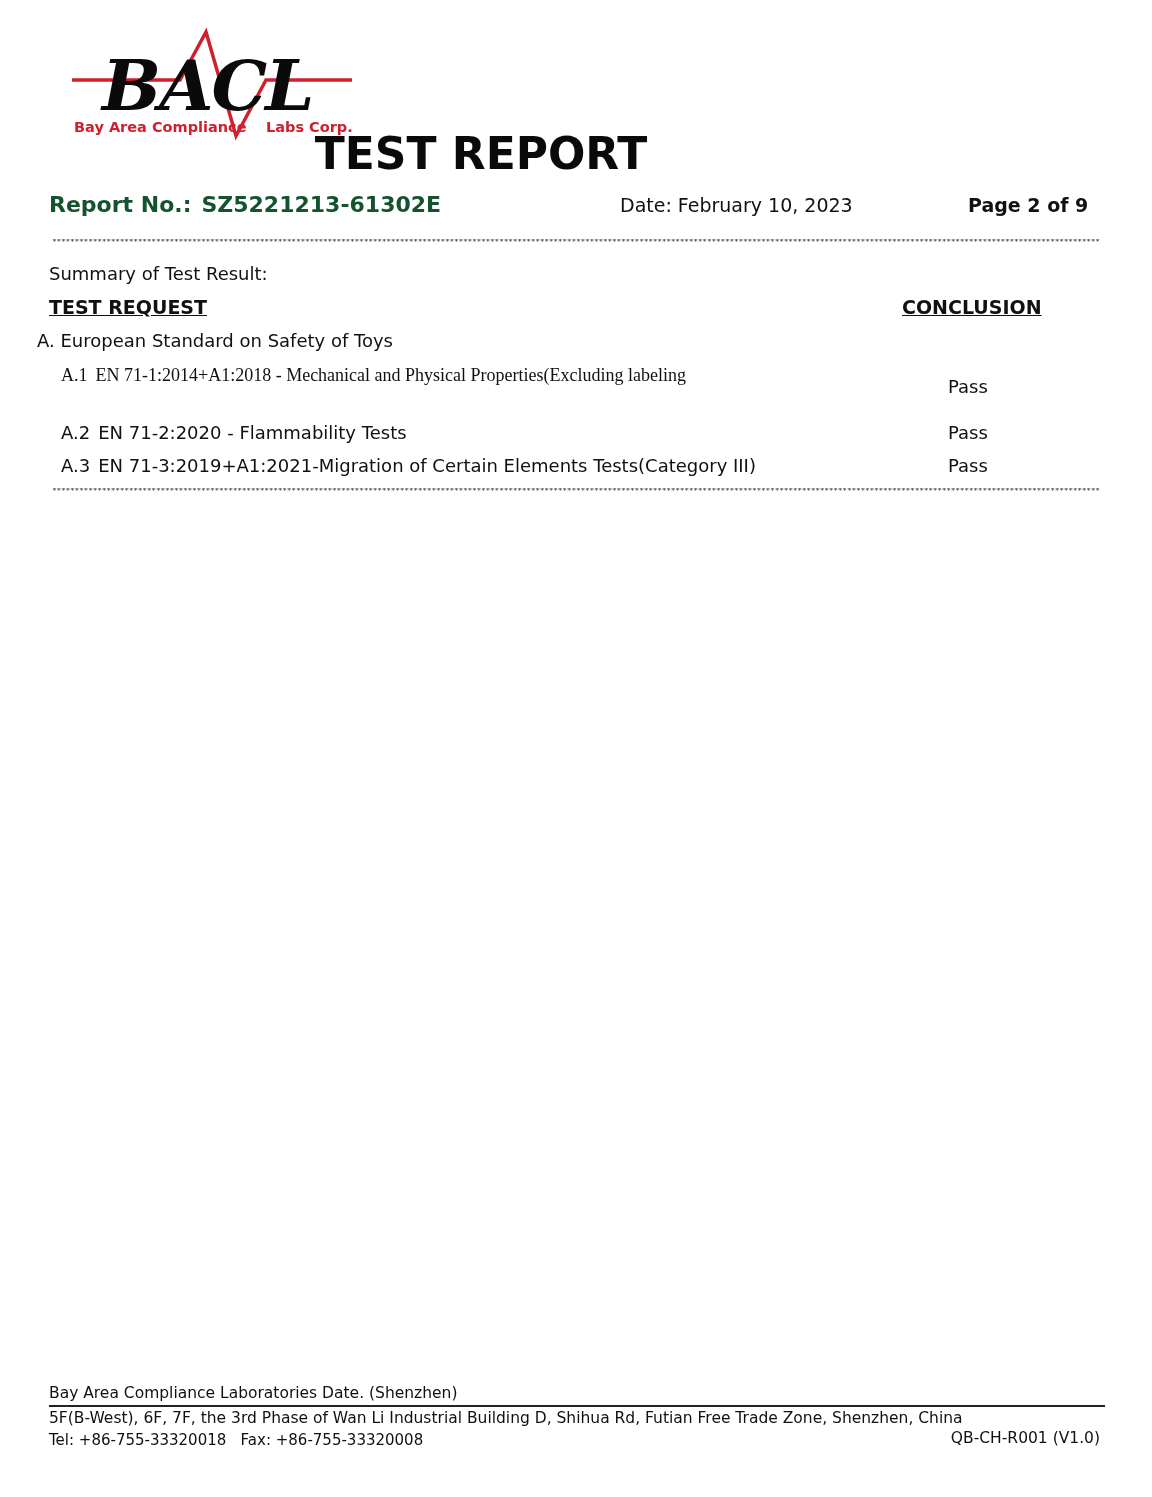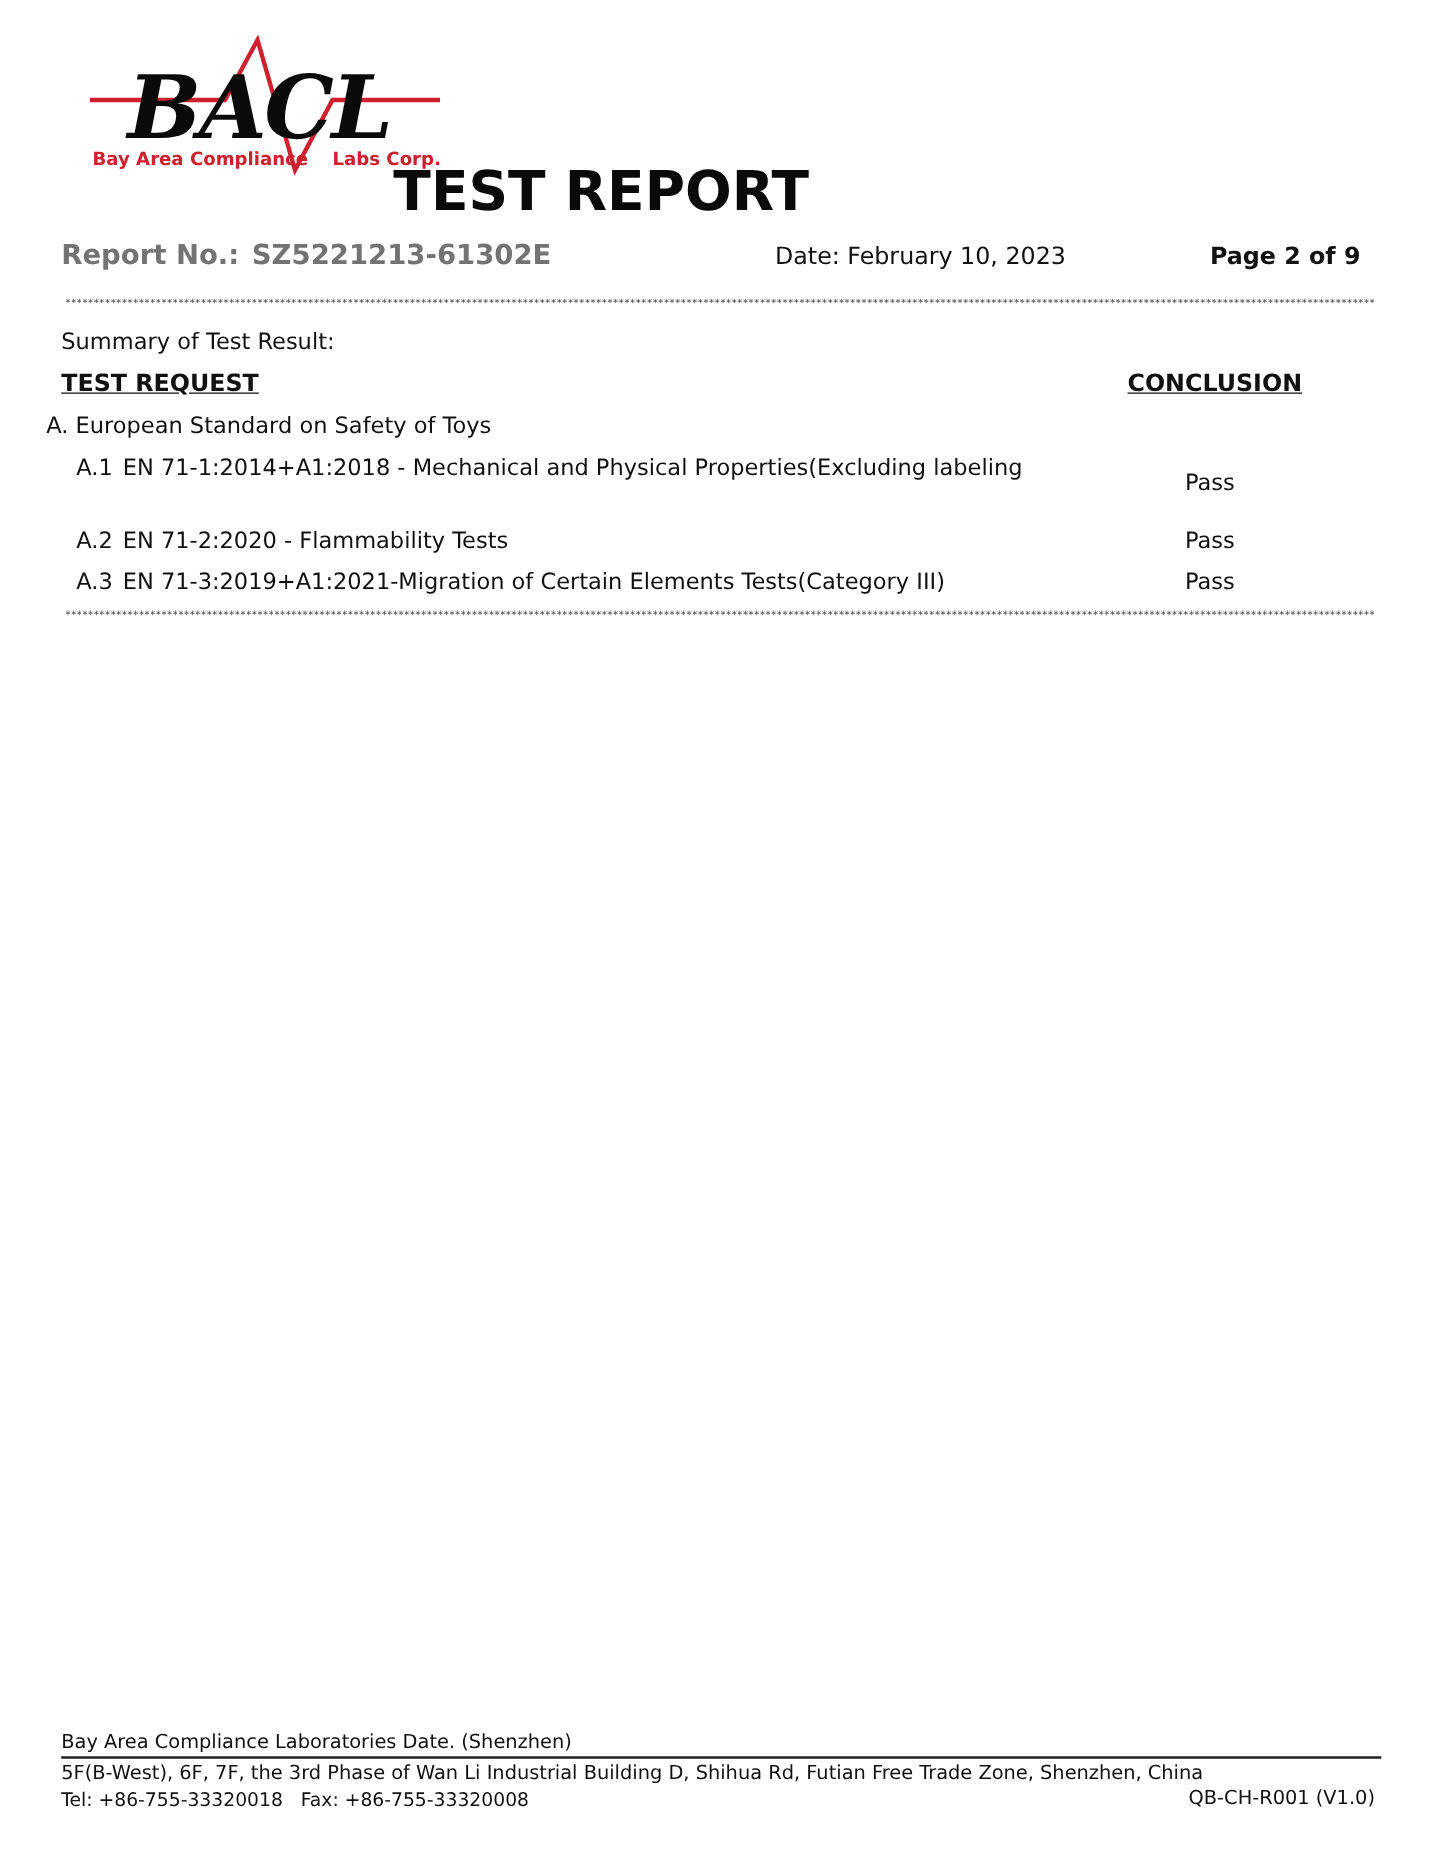--- a/index.html
+++ b/index.html
@@ -37,21 +37,21 @@
       font-size: 44px;
       letter-spacing: 0px;
       color: #0a0a0a;
     }
 
     .report-no {
       left: 49px;
       top: 192px;
       font-weight: bold;
       font-size: 22px;
-      color: #737373;
+      color: #14532d;
     }
     .report-no .val { margin-left: 10px; }
 
     .date {
       left: 620px;
       top: 194px;
       font-size: 19px;
     }
     .page {
       left: 968px;
@@ -94,21 +94,21 @@
       top: 330px;
       font-size: 18px;
     }
     .row {
       left: 49px;
       font-size: 18px;
       line-height: 24px;
       width: 800px;
     }
     .row .num { margin-left: 12px; margin-right: 8px; }
-    .row1 { top: 363px; }
+    .row1 { top: 363px; font-family: Liberation Serif, serif; }
     .row2 { top: 421px; }
     .row3 { top: 454px; }
 
     .pass {
       left: 948px;
       font-size: 18px;
     }
     .pass1 { top: 376px; }
     .pass2 { top: 422px; }
     .pass3 { top: 455px; }

